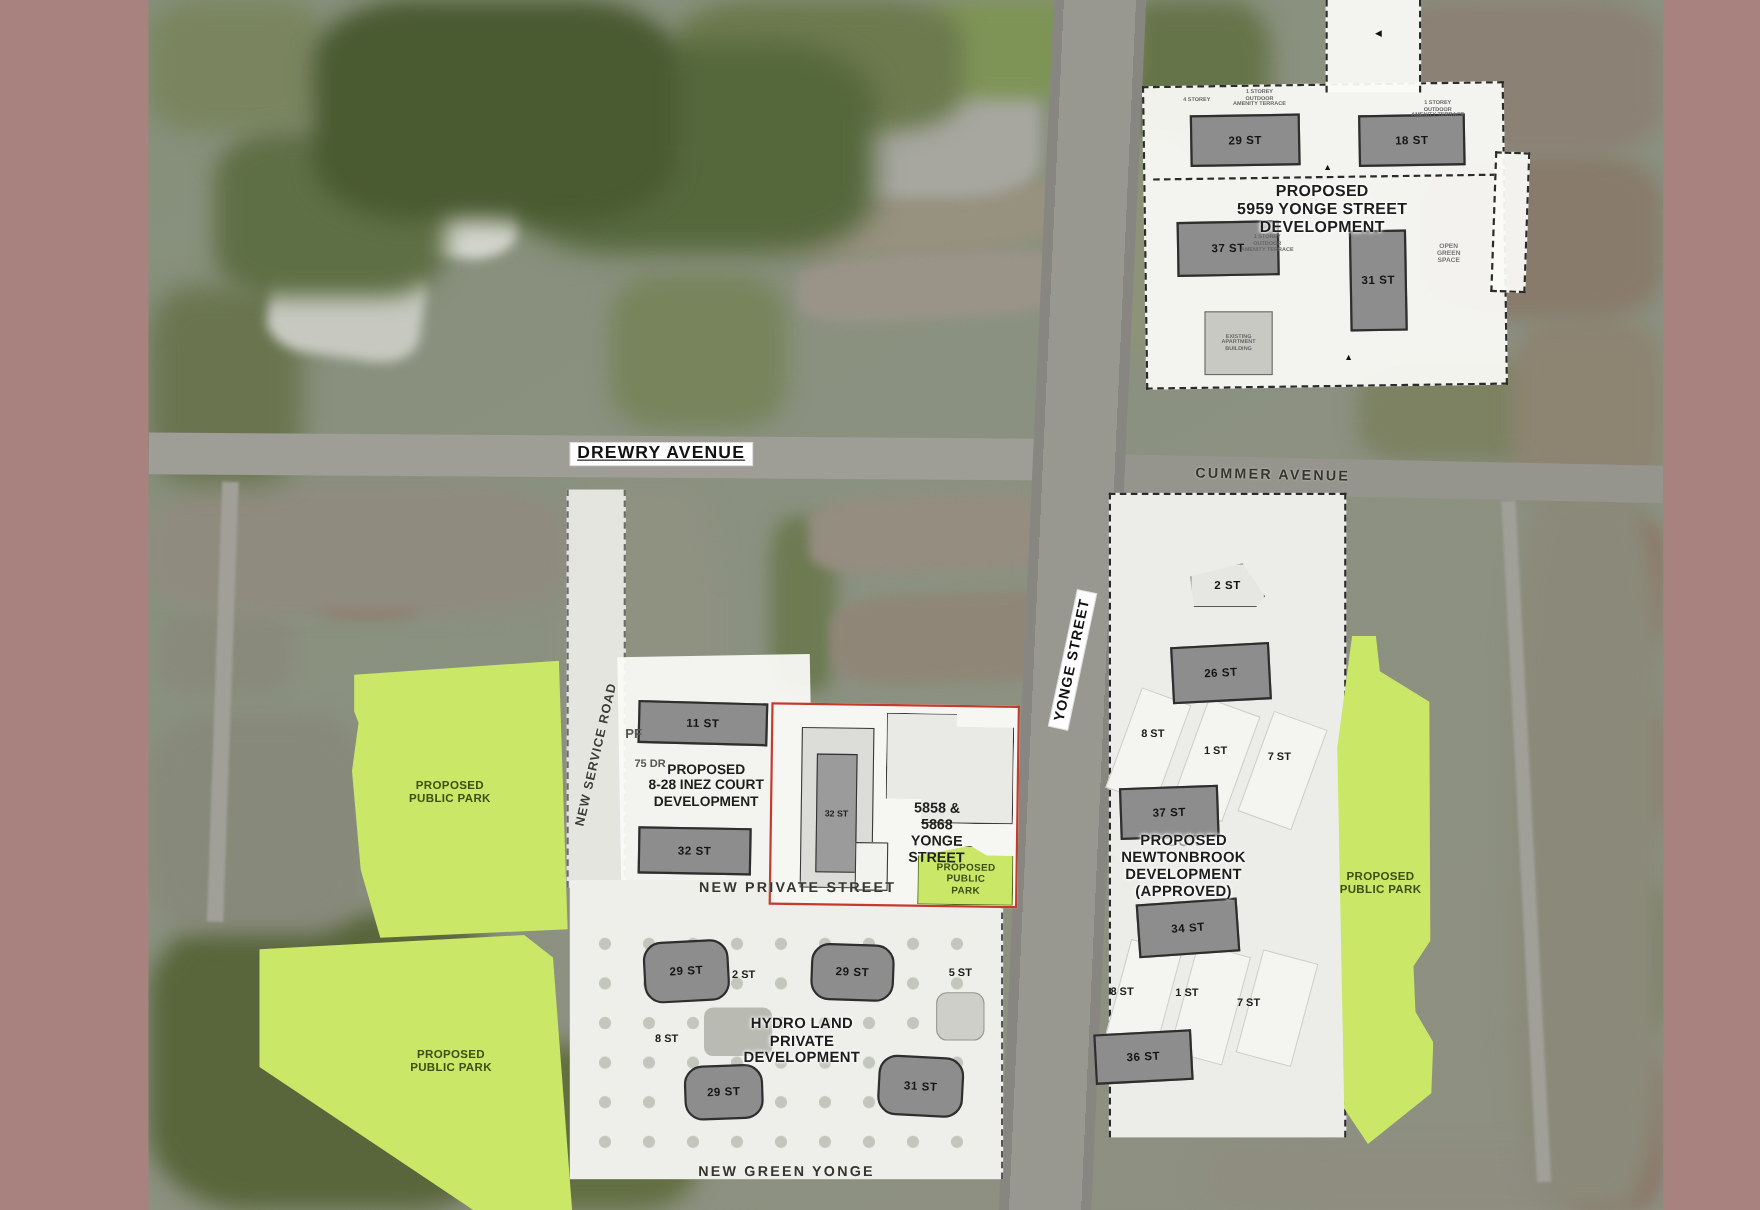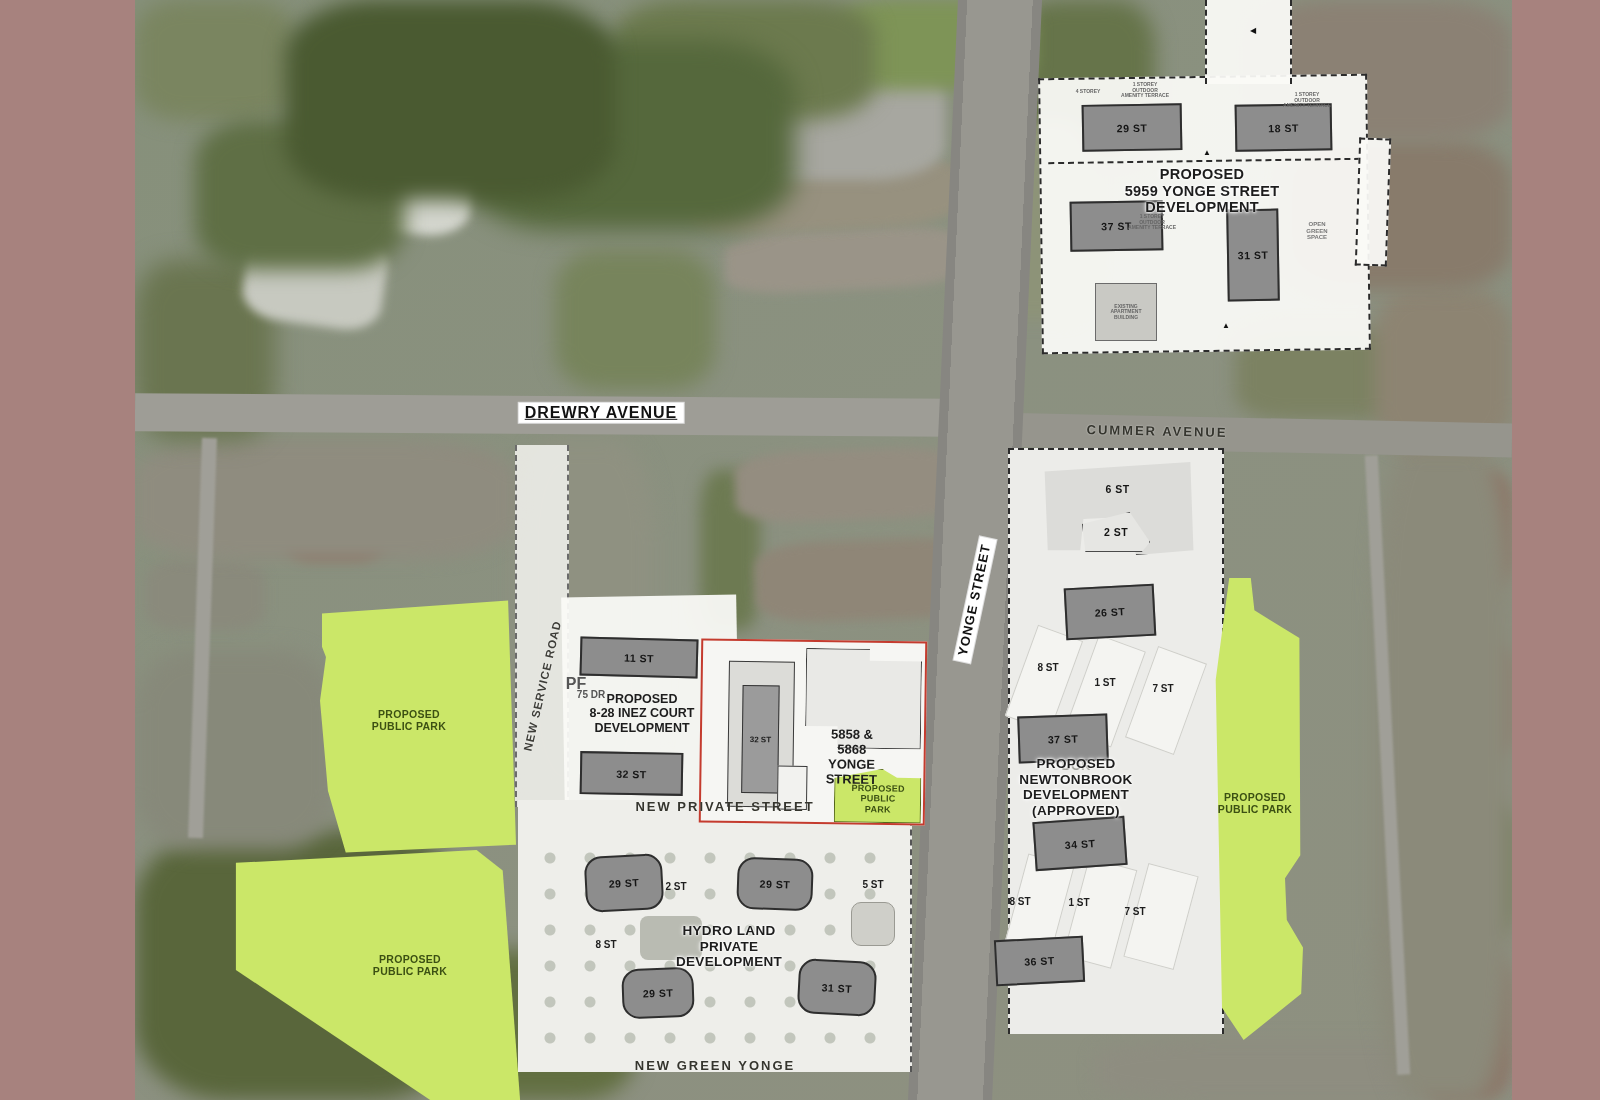--- a/index.html
+++ b/index.html
@@ -104,21 +104,21 @@
   <div class="site" style="left:428px;top:596px;width:175px;height:212px;transform:rotate(-1deg);"></div>
   <div class="bldg" style="left:445px;top:638px;width:118px;height:39px;transform:rotate(1.5deg);">
     <span>11 ST</span>
     </div>
   <div class="bldg" style="left:445px;top:752px;width:103px;height:43px;transform:rotate(1deg);">
     <span>32 ST</span>
     </div>
   <div class="lbl" style="left:507px;top:714px;font-size:12.5px;">PROPOSED
 8-28 INEZ COURT
 DEVELOPMENT</div>
-  <div class="lbl" style="left:441px;top:684px;font-size:16px;color:#555;text-align:center;">PF</div>
+  <div class="lbl" style="left:441px;top:668px;font-size:12px;color:#555;text-align:center;">PF</div>
   <div class="lbl" style="left:456px;top:695px;font-size:10px;color:#555;">75 DR</div>
 
   <div class="site red" style="left:565px;top:640px;width:222px;height:180px;transform:rotate(.8deg);">
     <div style="position:absolute;left:103px;top:6px;width:114px;height:98px;background:#e9e9e6;border:1.5px solid #3a3a3a;clip-path:polygon(0 0,55% 0,55% 12%,100% 12%,100% 100%,28% 100%,28% 78%,0 78%);"></div>
     <div style="position:absolute;left:26px;top:20px;width:64px;height:144px;background:#dcdcd8;border:1.5px solid #3a3a3a;"></div>
     <div style="position:absolute;left:40px;top:44px;width:35px;height:106px;background:#9b9b9b;border:1.5px solid #333;display:flex;align-items:center;justify-content:center;">
       <span style="font-size:8px;font-weight:bold;color:#222;">32 ST</span>
       </div>
     <div style="position:absolute;left:76px;top:124px;width:28px;height:42px;background:#f2f2ef;border:1.5px solid #3a3a3a;"></div>
     <div class="lbl" style="left:150px;top:115px;font-size:13px;">5858 &amp; 5868 YONGE
@@ -153,23 +153,20 @@
   <div class="lbl street" style="left:590px;top:807px;">NEW PRIVATE STREET</div>
   <div class="lbl street" style="left:580px;top:1066px;">NEW GREEN YONGE</div>
 
   <div class="site dashed" style="left:873px;top:448px;width:212px;height:584px;background:#ecece9;border-bottom:none;"></div>
   <div class="slab" style="left:885px;top:630px;width:46px;height:95px;transform:rotate(20deg);"></div>
   <div class="slab" style="left:945px;top:640px;width:48px;height:100px;transform:rotate(20deg);"></div>
   <div class="slab" style="left:1005px;top:652px;width:50px;height:95px;transform:rotate(20deg);"></div>
   <div class="slab" style="left:880px;top:858px;width:46px;height:95px;transform:rotate(15deg);"></div>
   <div class="slab" style="left:940px;top:862px;width:48px;height:100px;transform:rotate(15deg);"></div>
   <div class="slab" style="left:1000px;top:868px;width:50px;height:95px;transform:rotate(15deg);"></div>
-  <div class="bldg light" style="left:905px;top:460px;width:155px;height:95px;clip-path:polygon(3% 12%,97% 2%,99% 95%,62% 100%,55% 60%,28% 62%,26% 95%,5% 95%);align-items:flex-start;justify-content:center;padding-top:22px;">
-    <span>6 ST</span>
-    </div>
   <div class="bldg light" style="left:947px;top:512px;width:68px;height:40px;background:#e6e6e3;clip-path:polygon(0 30%,70% 0,100% 75%,88% 100%,5% 100%);">
     <span>2 ST</span>
     </div>
   <div class="bldg" style="left:930px;top:586px;width:90px;height:52px;transform:rotate(-3deg);">
     <span>26 ST</span>
     </div>
   <div class="bldg" style="left:883px;top:715px;width:90px;height:47px;transform:rotate(-2deg);">
     <span>37 ST</span>
     </div>
   <div class="bldg" style="left:899px;top:819px;width:92px;height:49px;transform:rotate(-4deg);">

